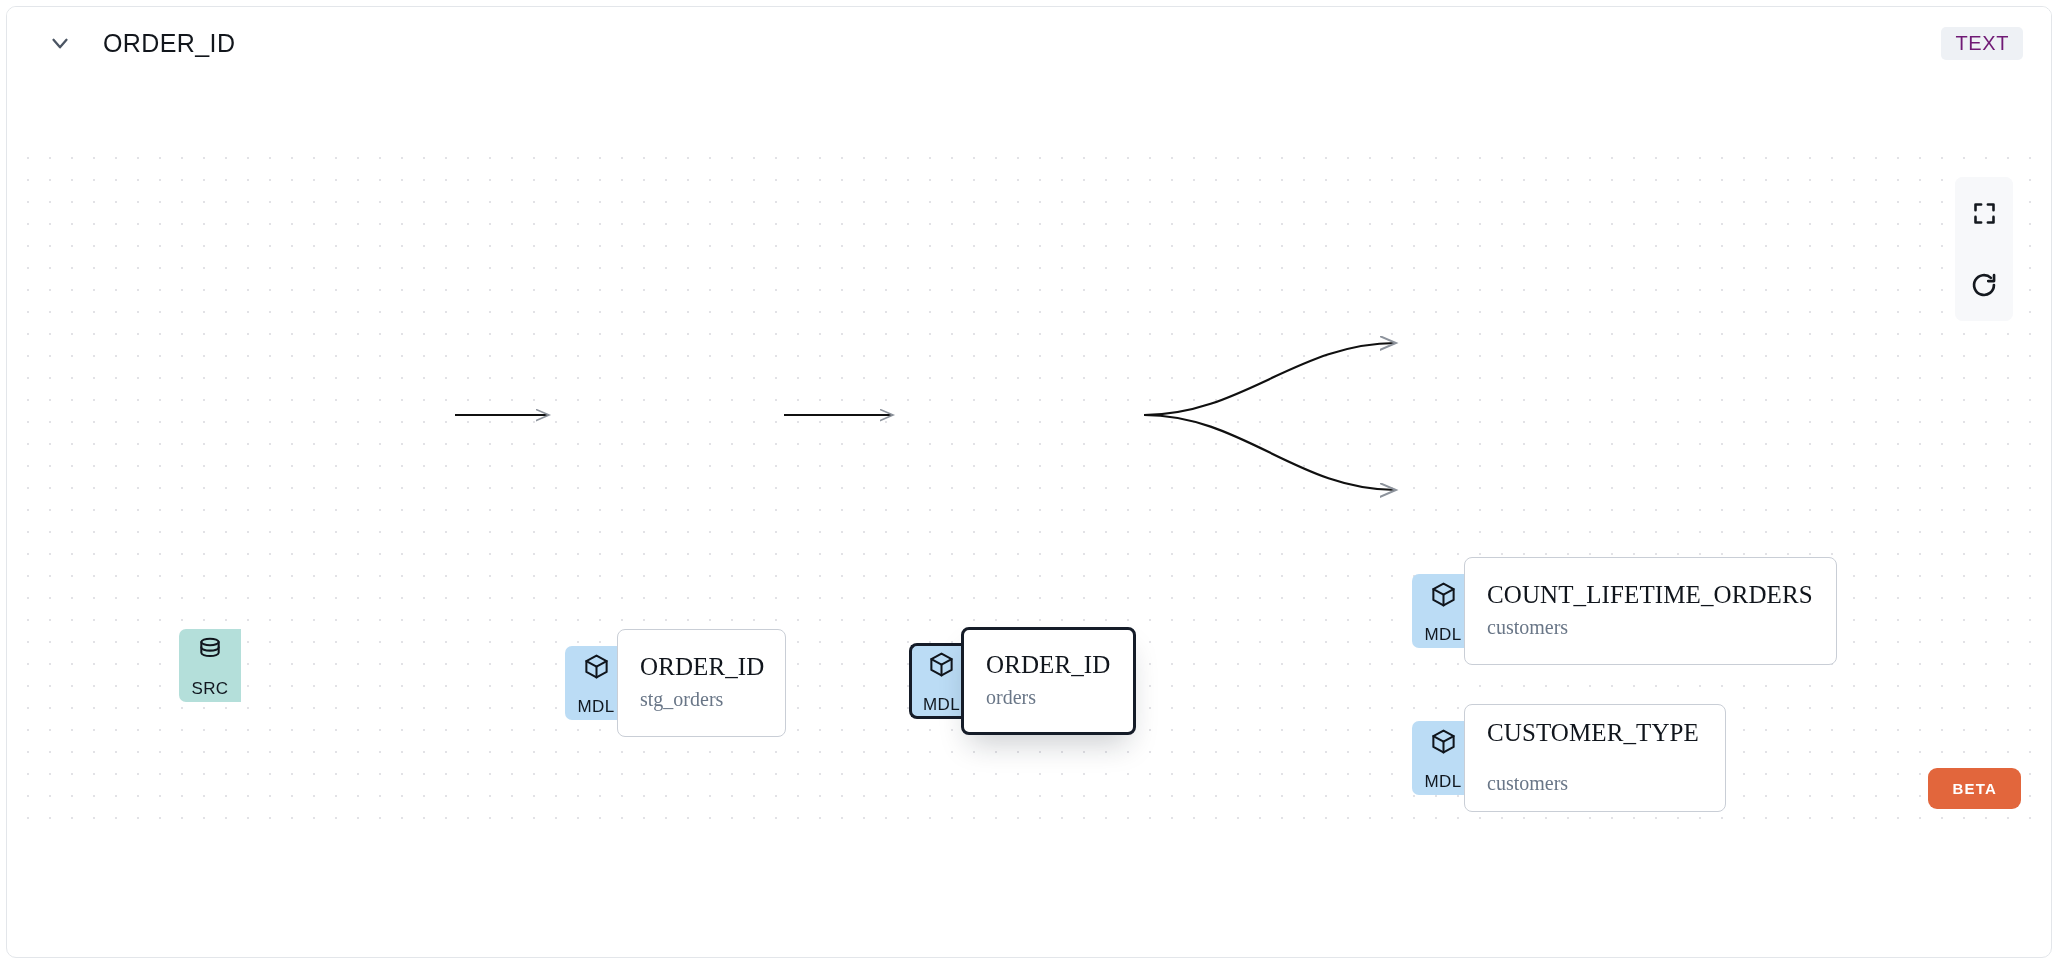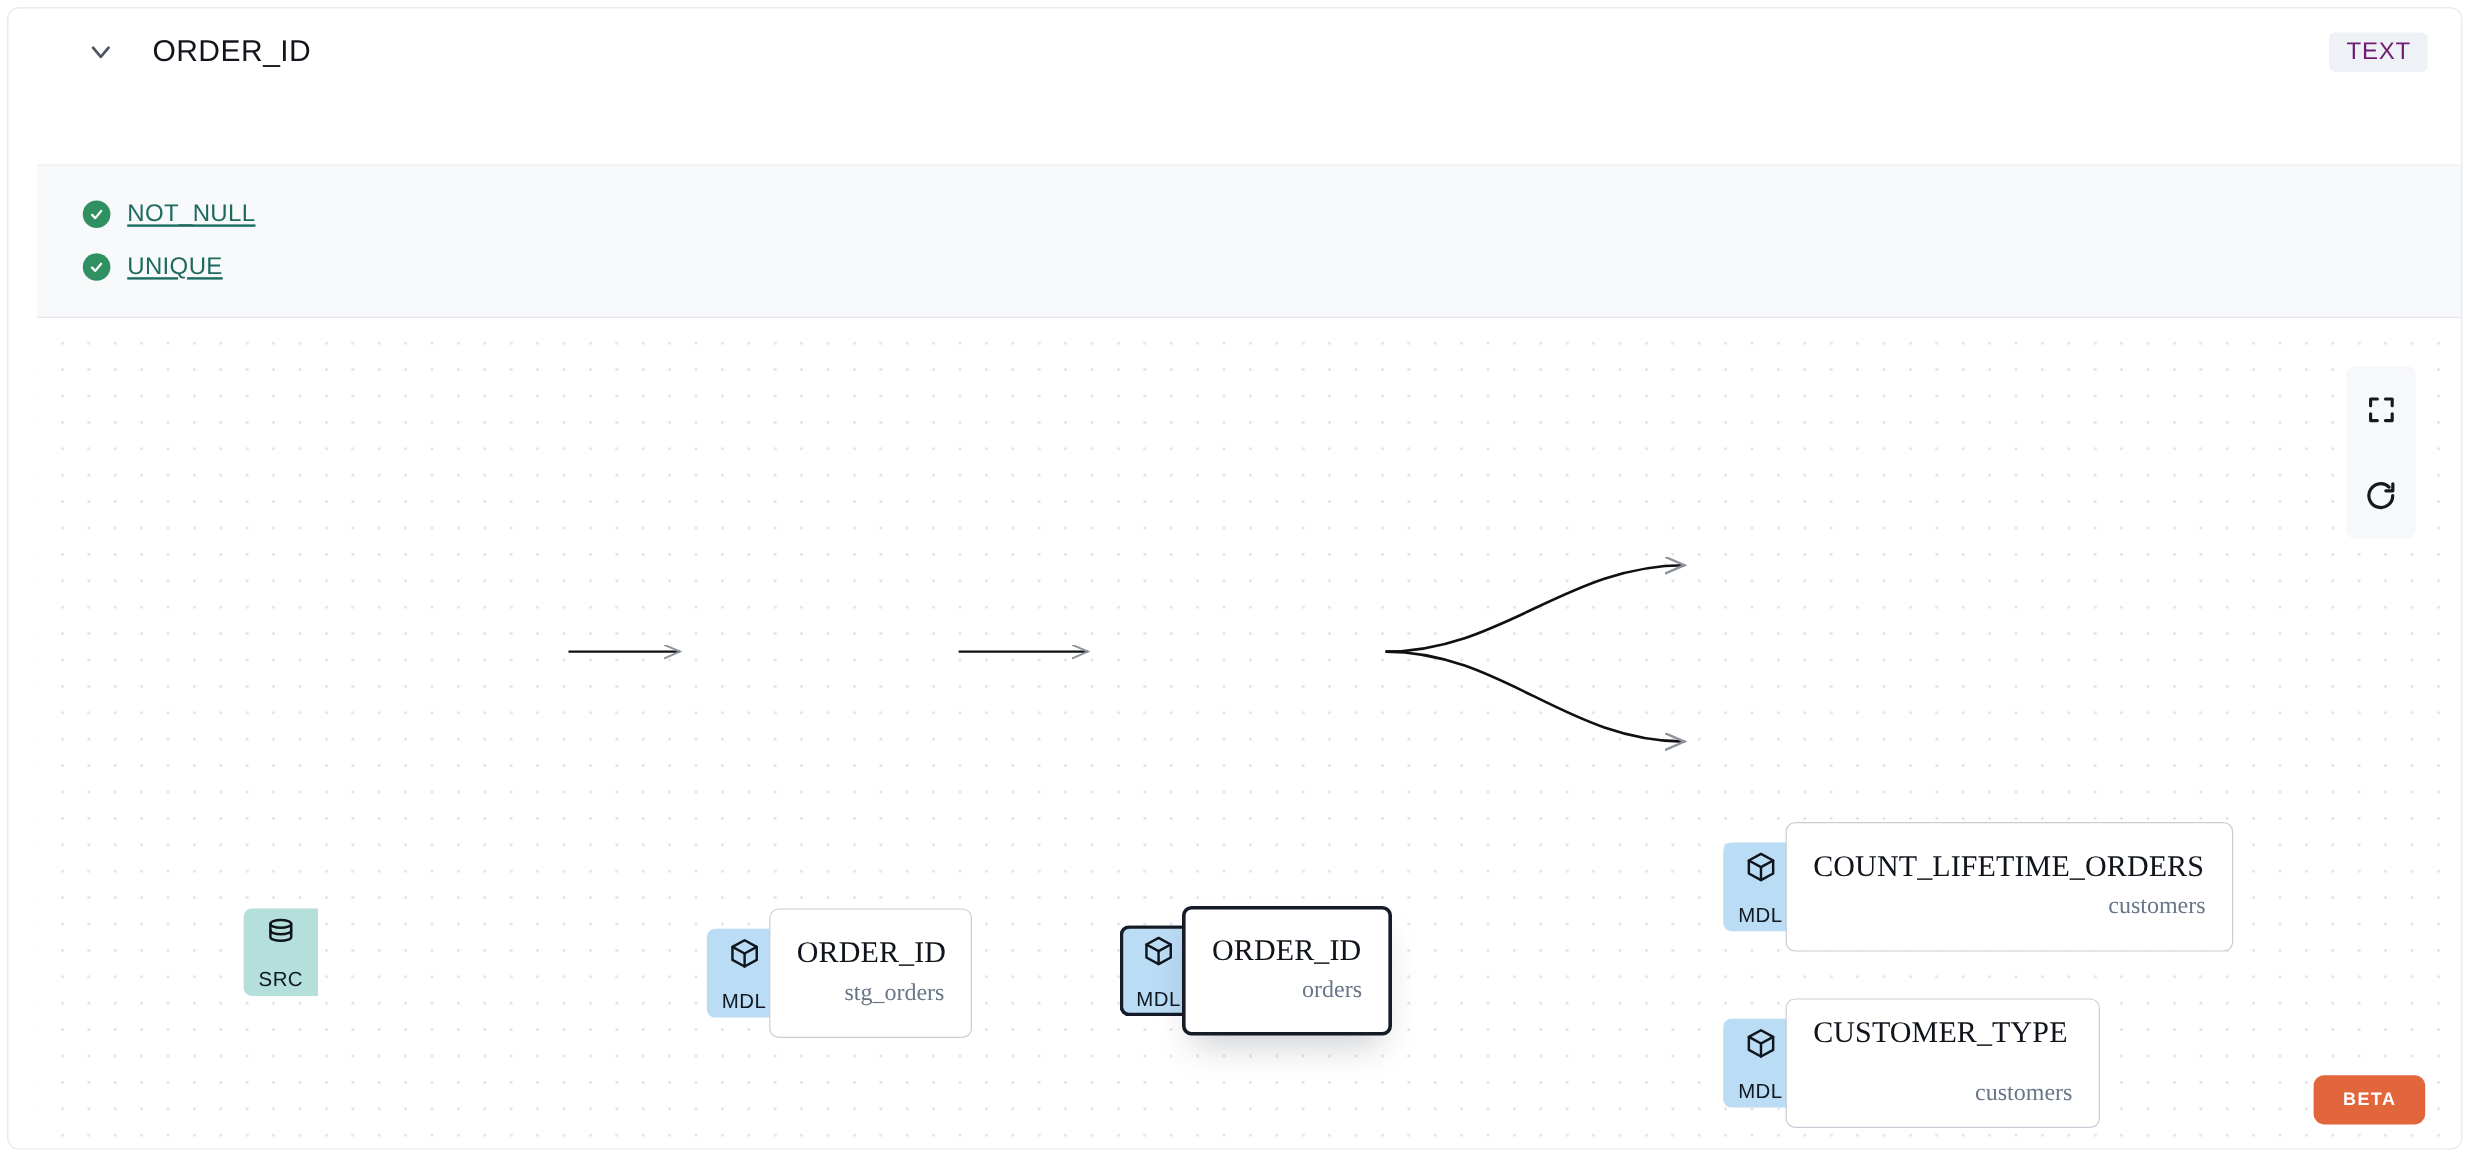--- a/index.html
+++ b/index.html
@@ -23,21 +23,20 @@
   .card {
     position: absolute;
     left: 6px;
     top: 6px;
     width: 2046px;
     height: 952px;
     background: #ffffff;
     border: 1px solid #e3e6ea;
     border-radius: 10px;
     overflow: hidden;
-    padding-left: 24px;
   }
 
   
   .header {
     position: relative;
     height: 130px;
     background: #ffffff;
     padding: 0;
   }
 
@@ -200,21 +199,20 @@
     white-space: nowrap;
     letter-spacing: 0.1px;
   }
 
   .node-sub {
     font-size: 20px;
     color: #697687;
     line-height: 1.2;
     margin-top: 5px;
     white-space: nowrap;
-    text-align: right;
   }
 
   
   .node.selected .node-badge {
     border: 3px solid #151c28;
     border-right: none;
     border-radius: 8px 0 0 8px;
     padding: 5px 0 3px;
   }
   .node.selected .node-body {
@@ -273,41 +271,20 @@
         <div class="chevron-btn">
           <svg width="26" height="26" viewBox="0 0 24 24" fill="none" stroke="#4b5563" stroke-width="2.1" stroke-linecap="round" stroke-linejoin="round">
             <polyline points="6 9 12 16 18 9"></polyline>
           </svg>
         </div>
         <div class="page-title">ORDER_ID</div>
         <div class="type-badge">TEXT</div>
       </div>
     </div>
 
-    <div class="tests">
-
-      <div class="test-row">
-        <span class="check-icon">
-          <svg width="13" height="13" viewBox="0 0 24 24" fill="none" stroke="#ffffff" stroke-width="3.4" stroke-linecap="round" stroke-linejoin="round">
-            <polyline points="5 13 10 18 19 7"></polyline>
-          </svg>
-        </span>
-        <a class="test-link">NOT_NULL</a>
-      </div>
-
-      <div class="test-row">
-        <span class="check-icon">
-          <svg width="13" height="13" viewBox="0 0 24 24" fill="none" stroke="#ffffff" stroke-width="3.4" stroke-linecap="round" stroke-linejoin="round">
-            <polyline points="5 13 10 18 19 7"></polyline>
-          </svg>
-        </span>
-        <a class="test-link">UNIQUE</a>
-      </div>
-
-    </div>
 
     <div class="canvas">
 
       <svg class="edges" viewBox="0 0 2044 690" preserveAspectRatio="none">
         <defs>
           <marker id="ah" markerWidth="9" markerHeight="9" refX="7.5" refY="3.2" orient="auto" markerUnits="strokeWidth">
             <path d="M0,0 L7.5,3.2 L0,6.4" fill="none" stroke="#8d939c" stroke-width="0.9"></path>
           </marker>
         </defs>
 

